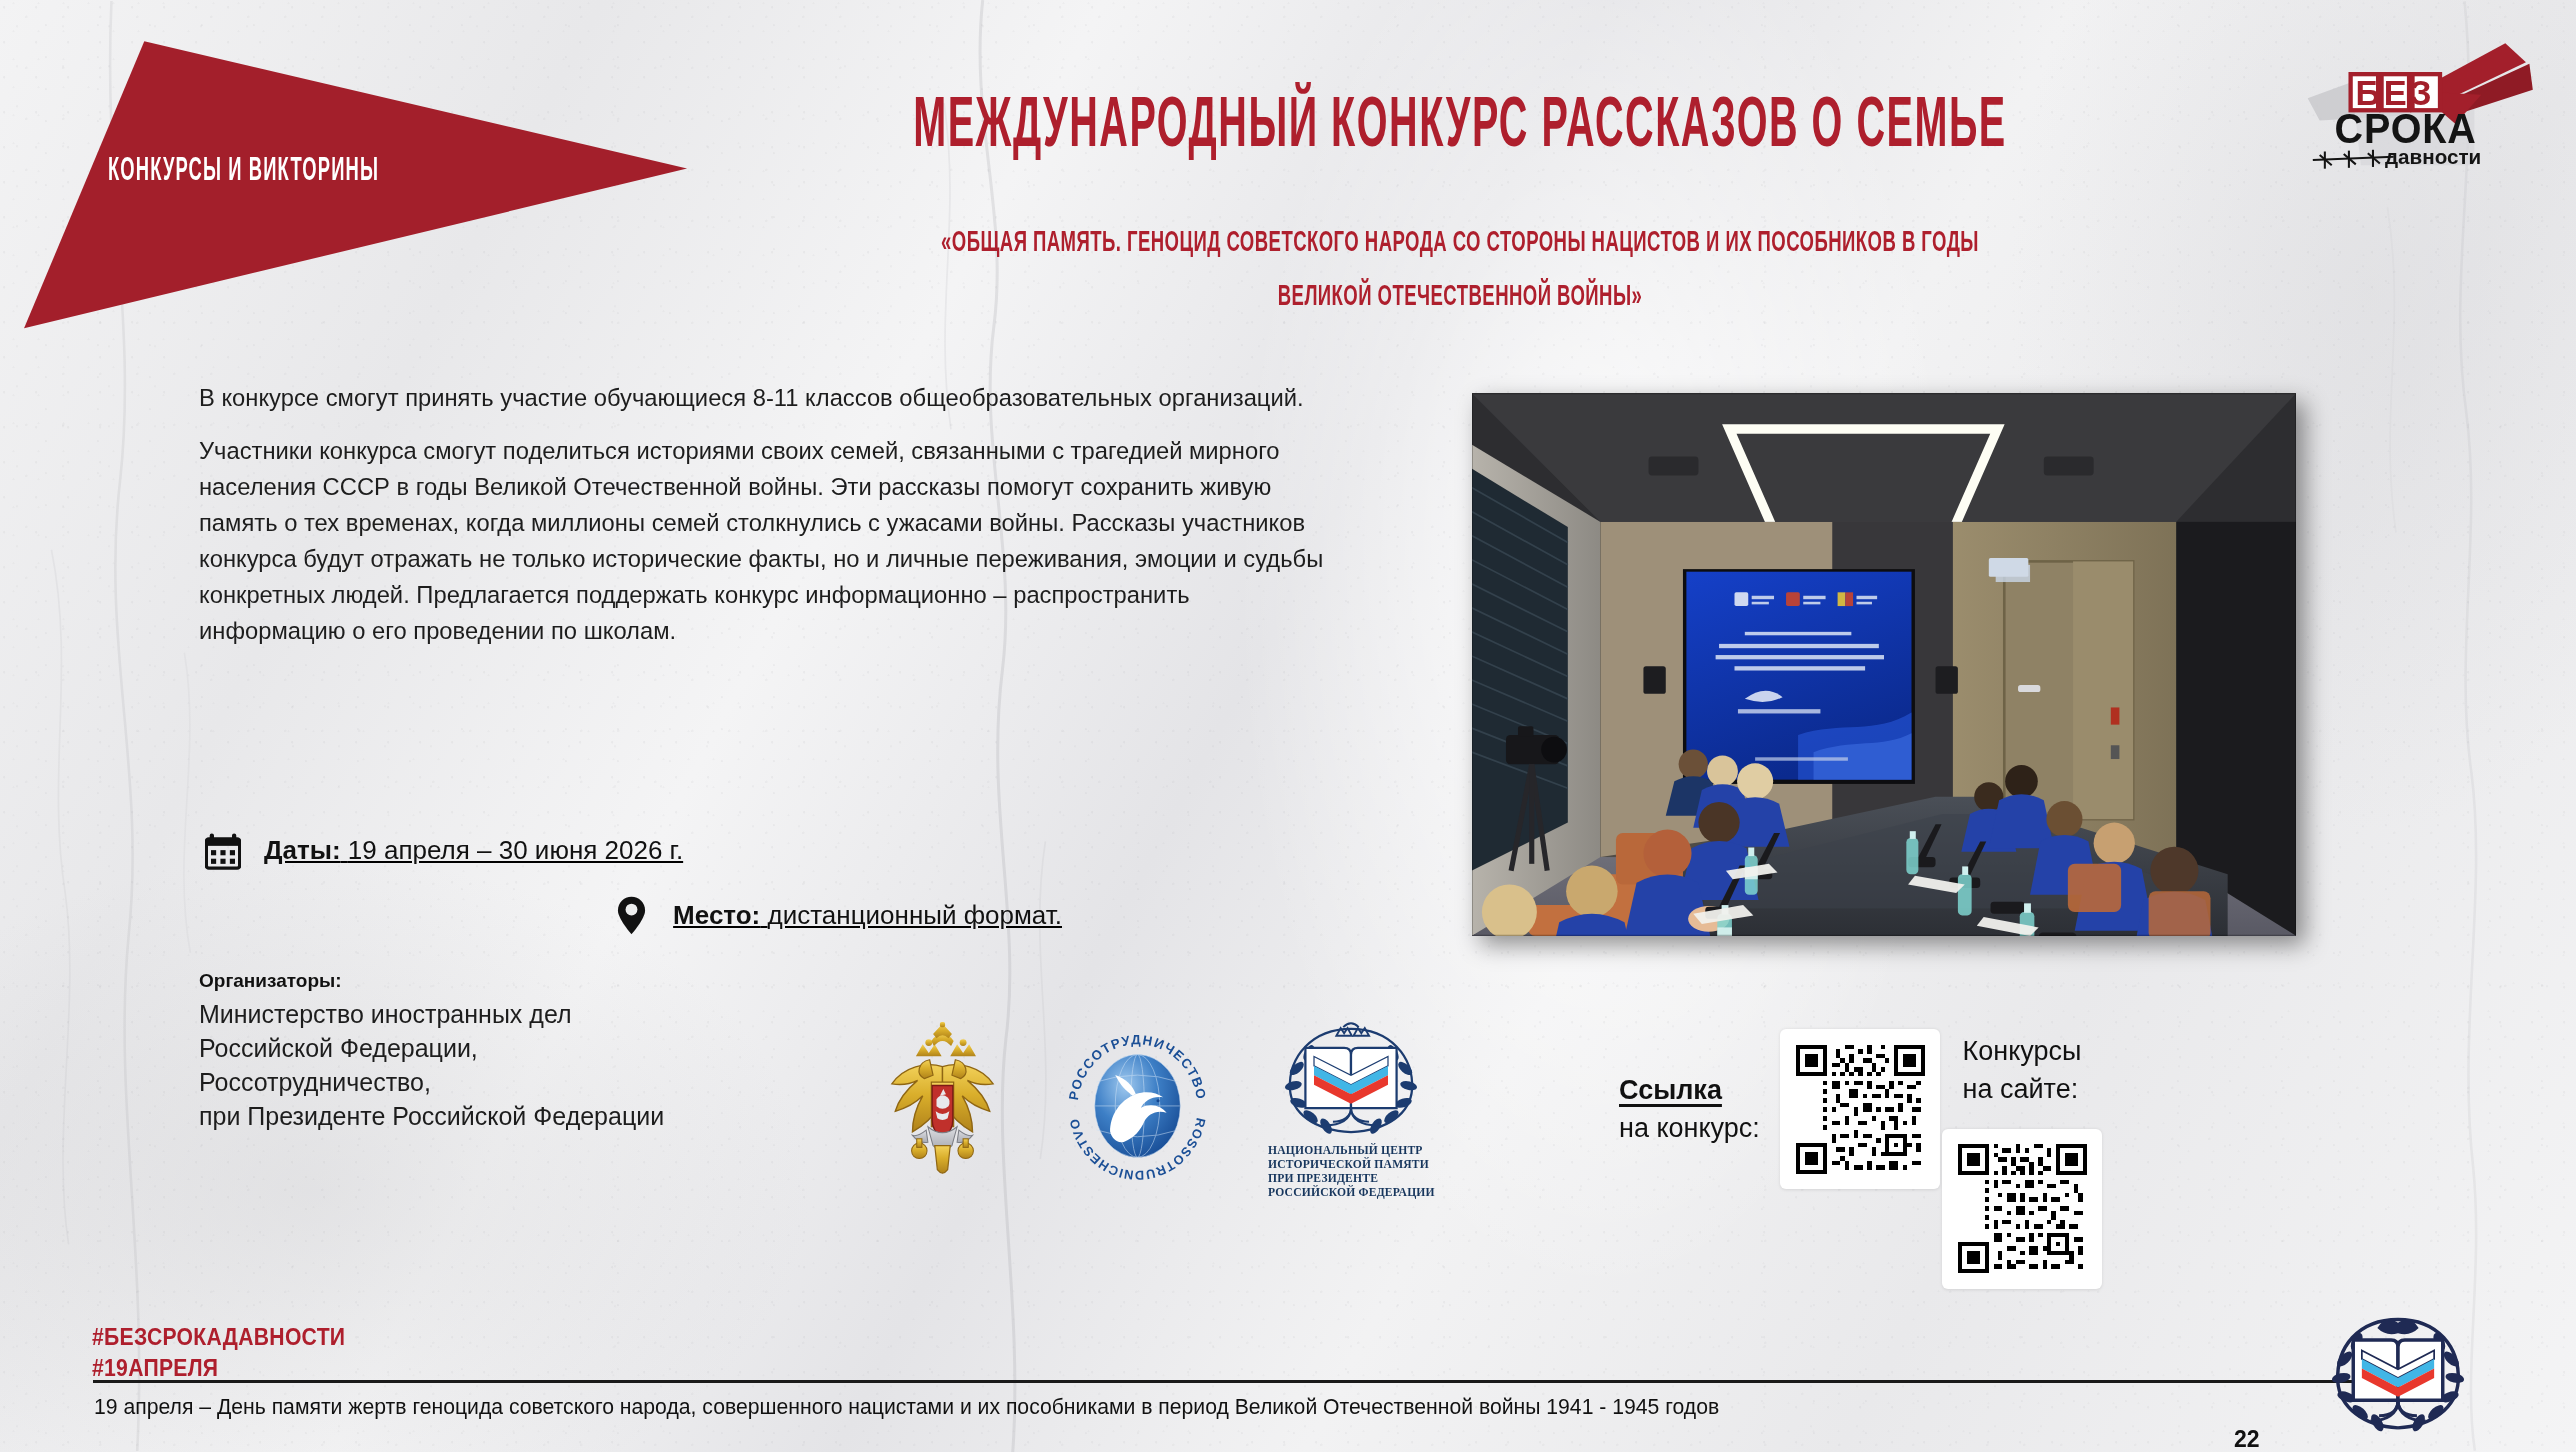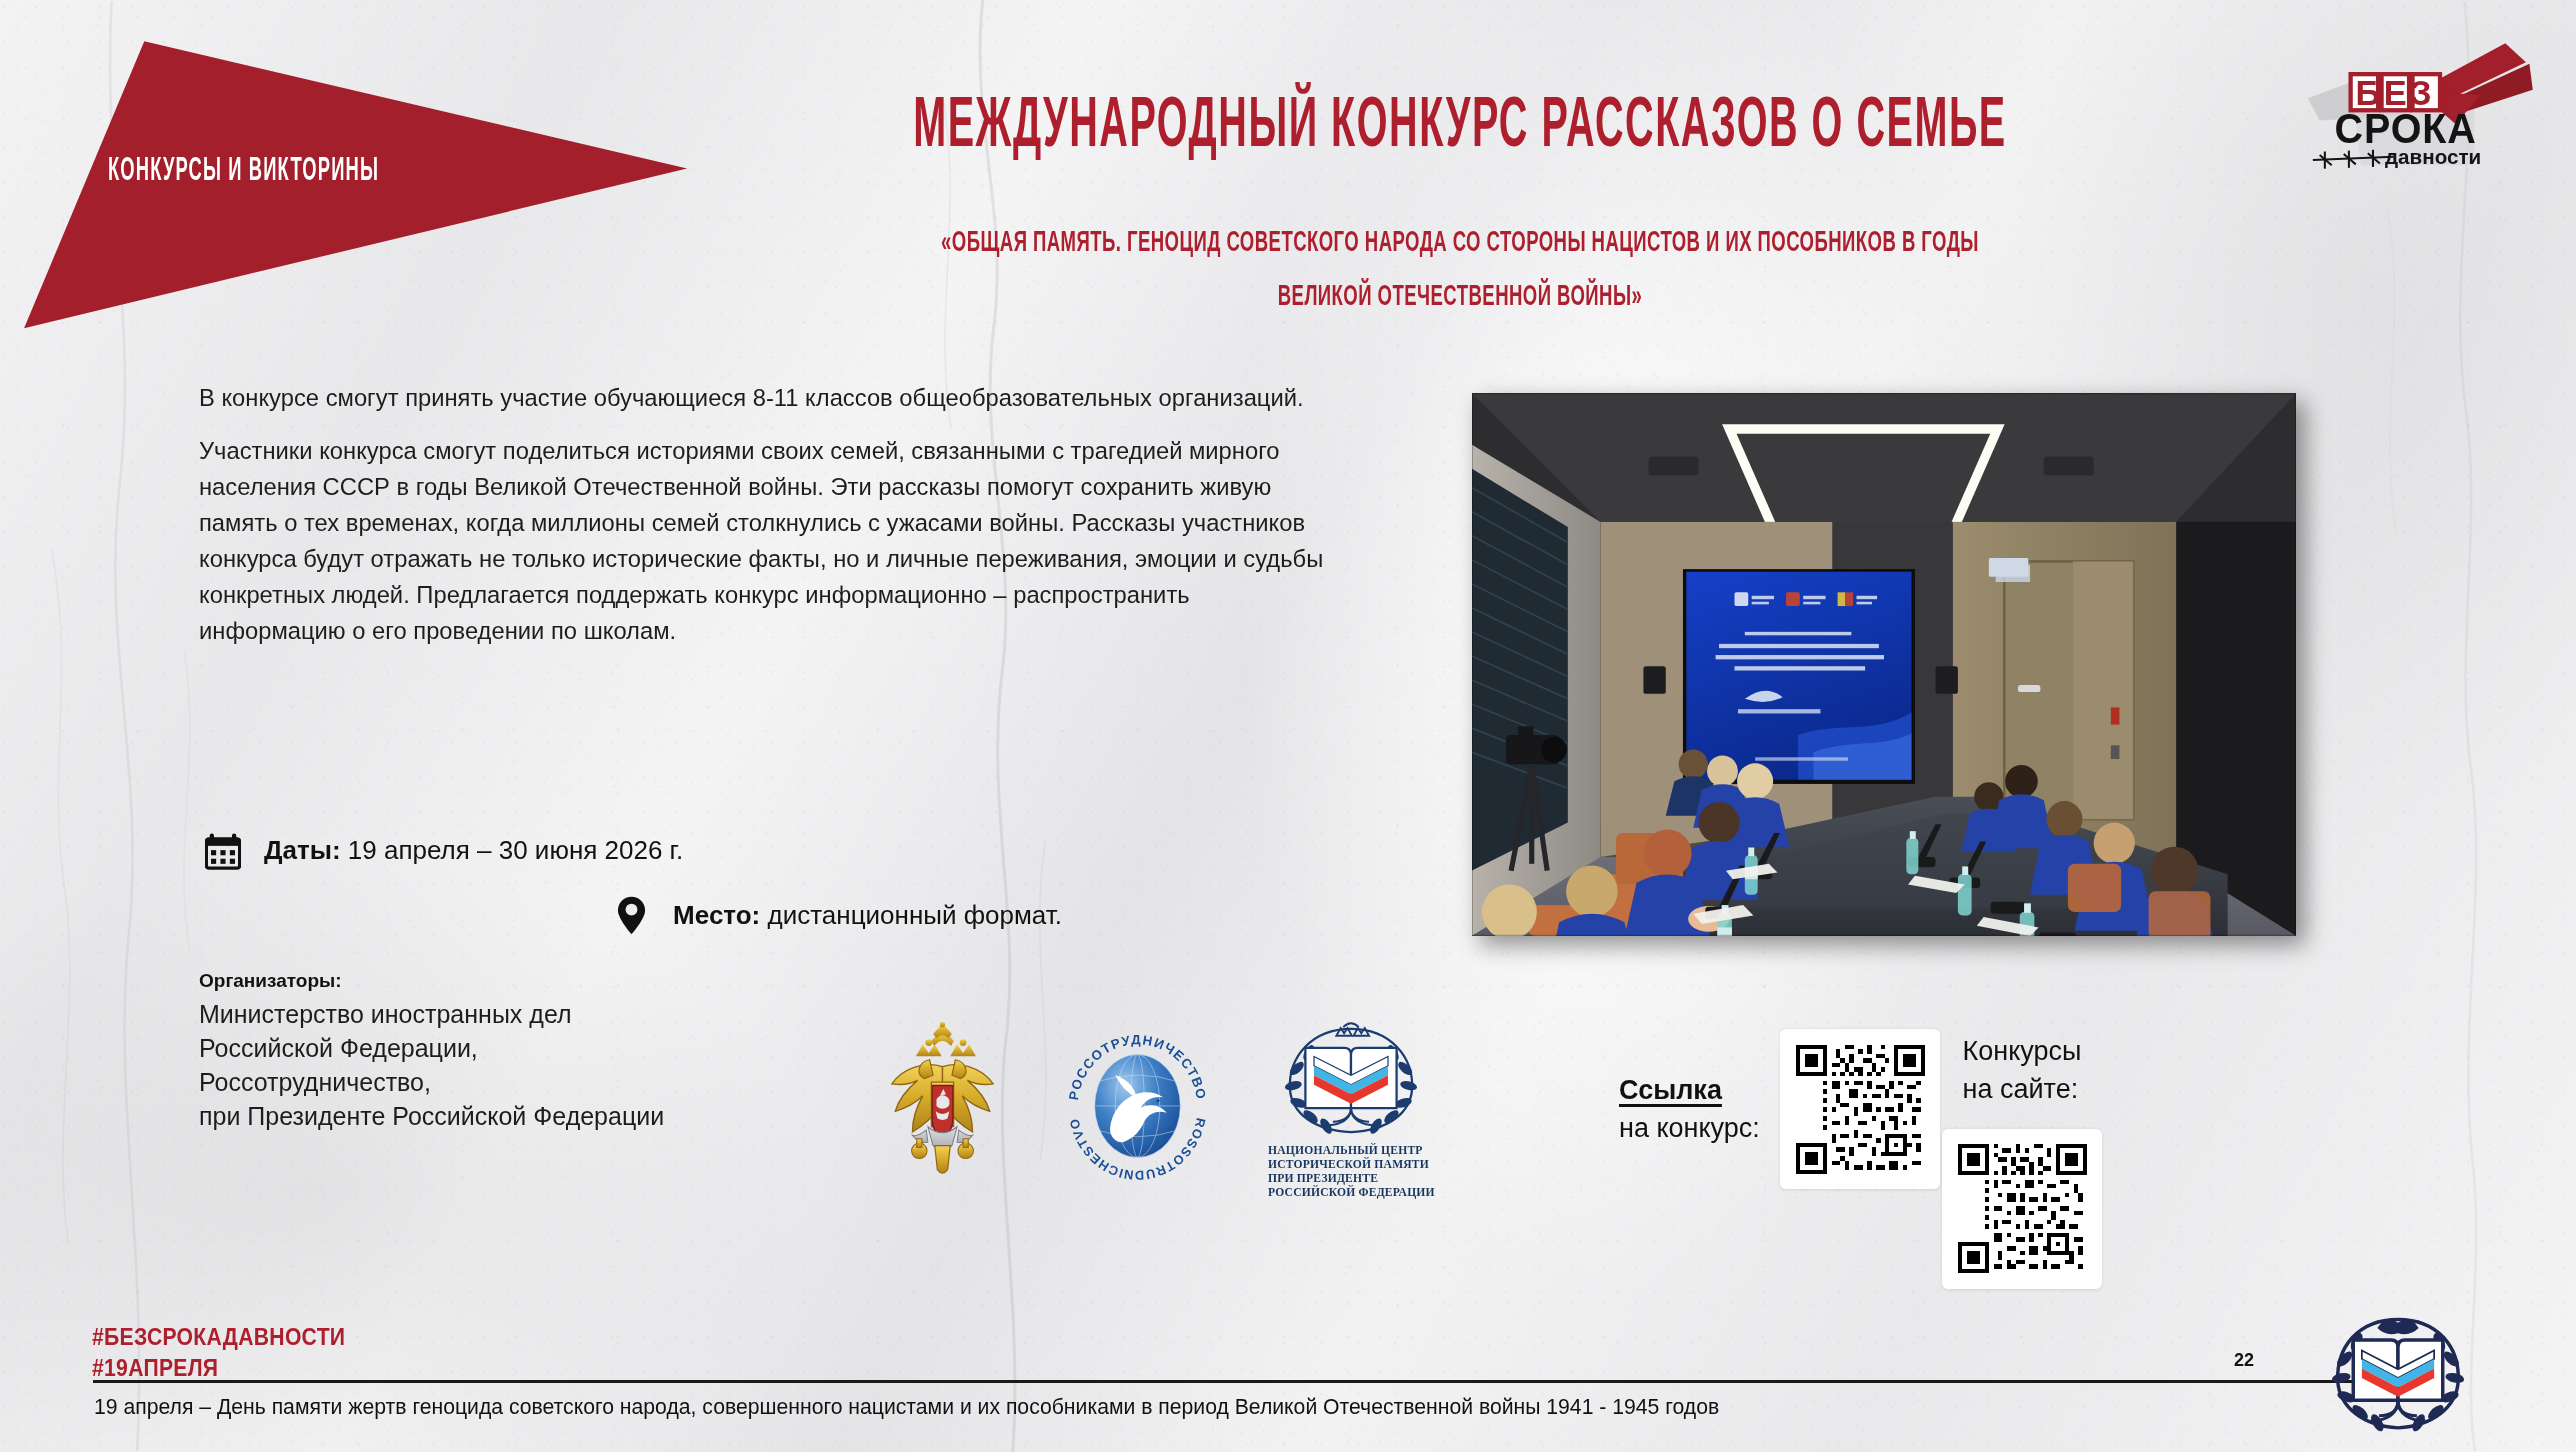--- a/index.html
+++ b/index.html
@@ -96,21 +96,21 @@
 
   
   .photo-wrap {
     position:absolute; left:1472px; top:393px; width:824px; height:543px;
     box-shadow:8.6px 8.6px 22px rgba(0,0,0,.42);
     overflow:hidden; background:#1b1b1e;
   }
   .photo-wrap svg { display:block; width:100%; height:100%; }
 
   
-  .meta { position:absolute; left:203px; top:824px; width:859px; }
+  .meta { position:absolute; left:203px; top:824px; width:859px;text-decoration:underline; }
   .meta-row { display:flex; align-items:center; gap:22px; height:53px; }
   .meta-row + .meta-row { margin-top:12px;justify-content:flex-end; }
   .meta-icon { width:39px; display:flex; justify-content:center; }
   .meta-txt { font-size:26px; color:#111; white-space:nowrap; }
   .meta-txt b { font-weight:700; }
 
   
   .org { position:absolute; left:199px; top:970px; width:902px; }
   .org-title { font-size:19px; font-weight:700; color:#111; margin-bottom:5px; }
   .org-line { font-size:25px; line-height:34px; color:#1d1d1d; }
@@ -140,21 +140,21 @@
   
   .hashtags { position:absolute; left:92px; top:1322px; }
   .hashtags div { font-weight:700; font-size:23px; line-height:31px; color:#ae1f2d;
                   transform:scaleX(.92); transform-origin:left center; letter-spacing:0.3px; }
   .footer-rule { position:absolute; left:93px; top:1380px; width:2301px; height:2.6px; background:#1a1a1a; }
   .footer-note {
     position:absolute; left:94px; top:1393px; width:2310px;
     font-size:21.5px; line-height:29px; color:#111; white-space:nowrap;
     transform:scaleX(.985); transform-origin:left top;
   }
-  .page-num { position:absolute; left:2234px; top:1350px; font-size:18px; font-weight:700; color:#111; }
+  .page-num { position:absolute; left:2234px; top:1426px; font-size:23px; font-weight:700; color:#111; }
   .edu-logo { position:absolute; left:2324px; top:1309px; width:148px; height:131px; }
 </style>
 </head>
 <body>
 
 <div id="slide">
 
   <div class="vein" style="left:0;top:0;width:343px;height:1452px;opacity:.30;">
     <svg width="343" height="1452" viewBox="0 0 400 1691">
       <path d="M130 0 C120 220 160 380 140 560 C118 750 170 900 150 1090 C132 1280 172 1460 160 1691" stroke="#9a9aa0" stroke-width="3" fill="none" opacity=".55"></path>

